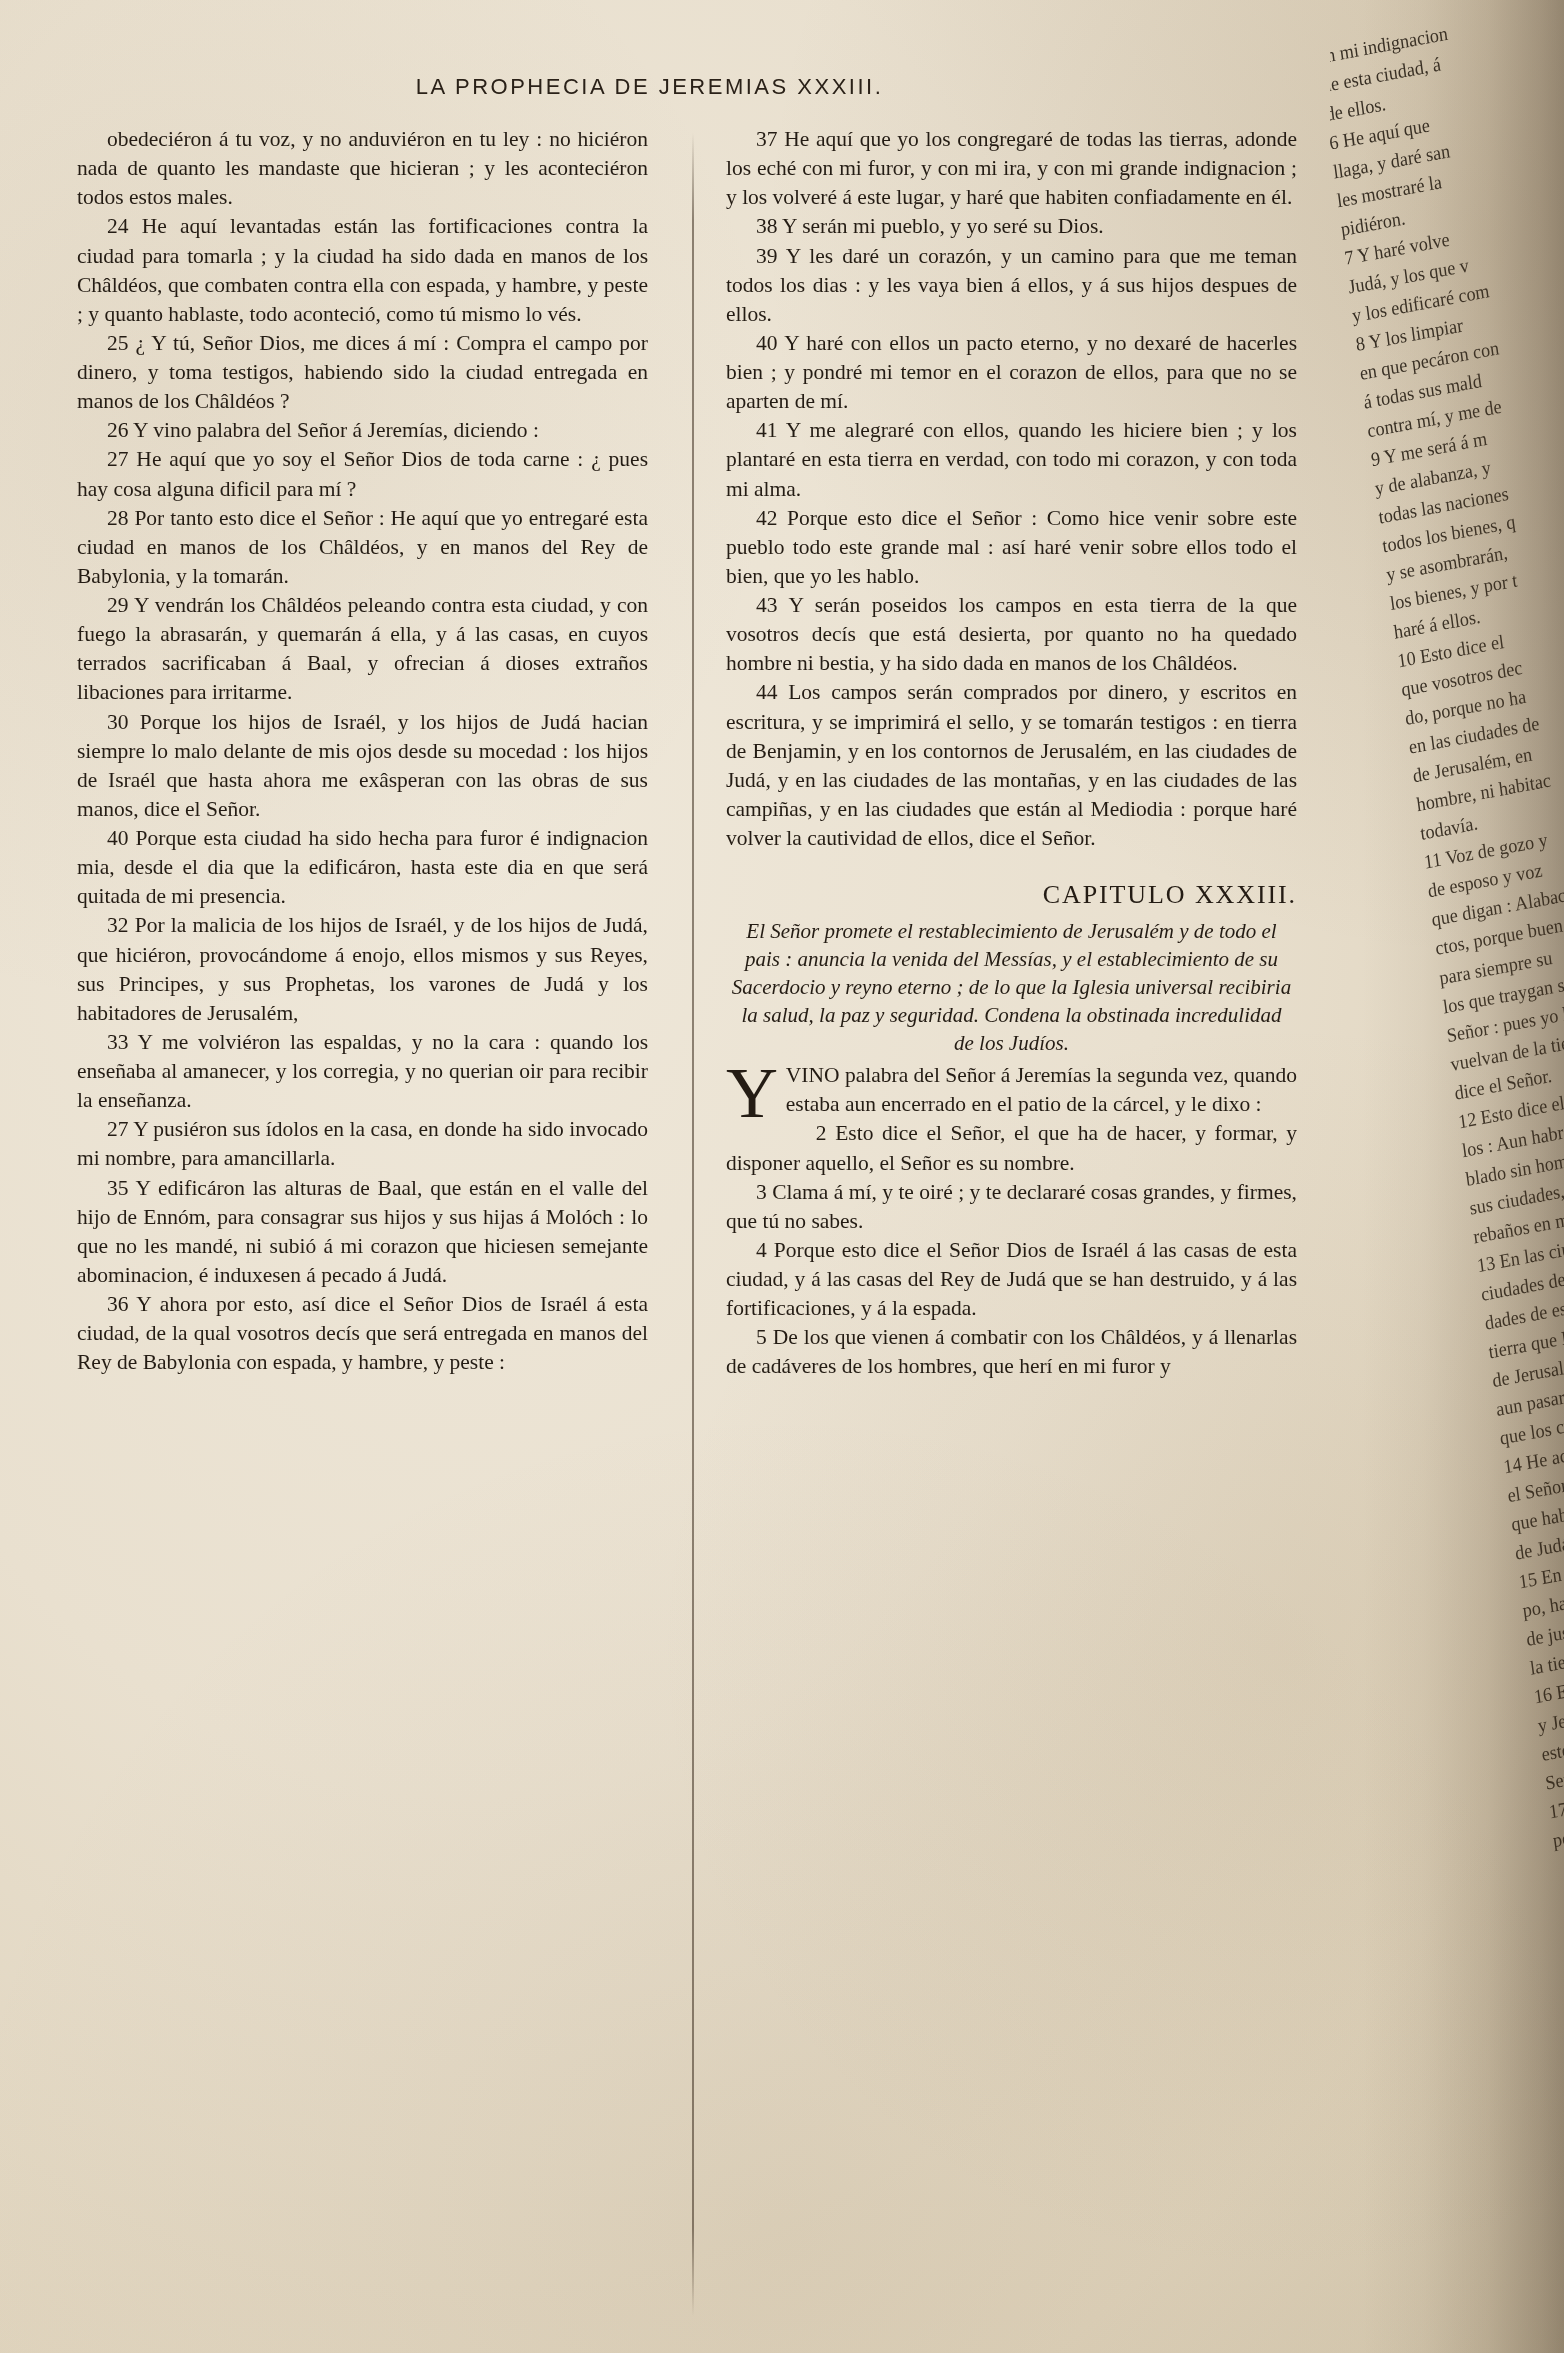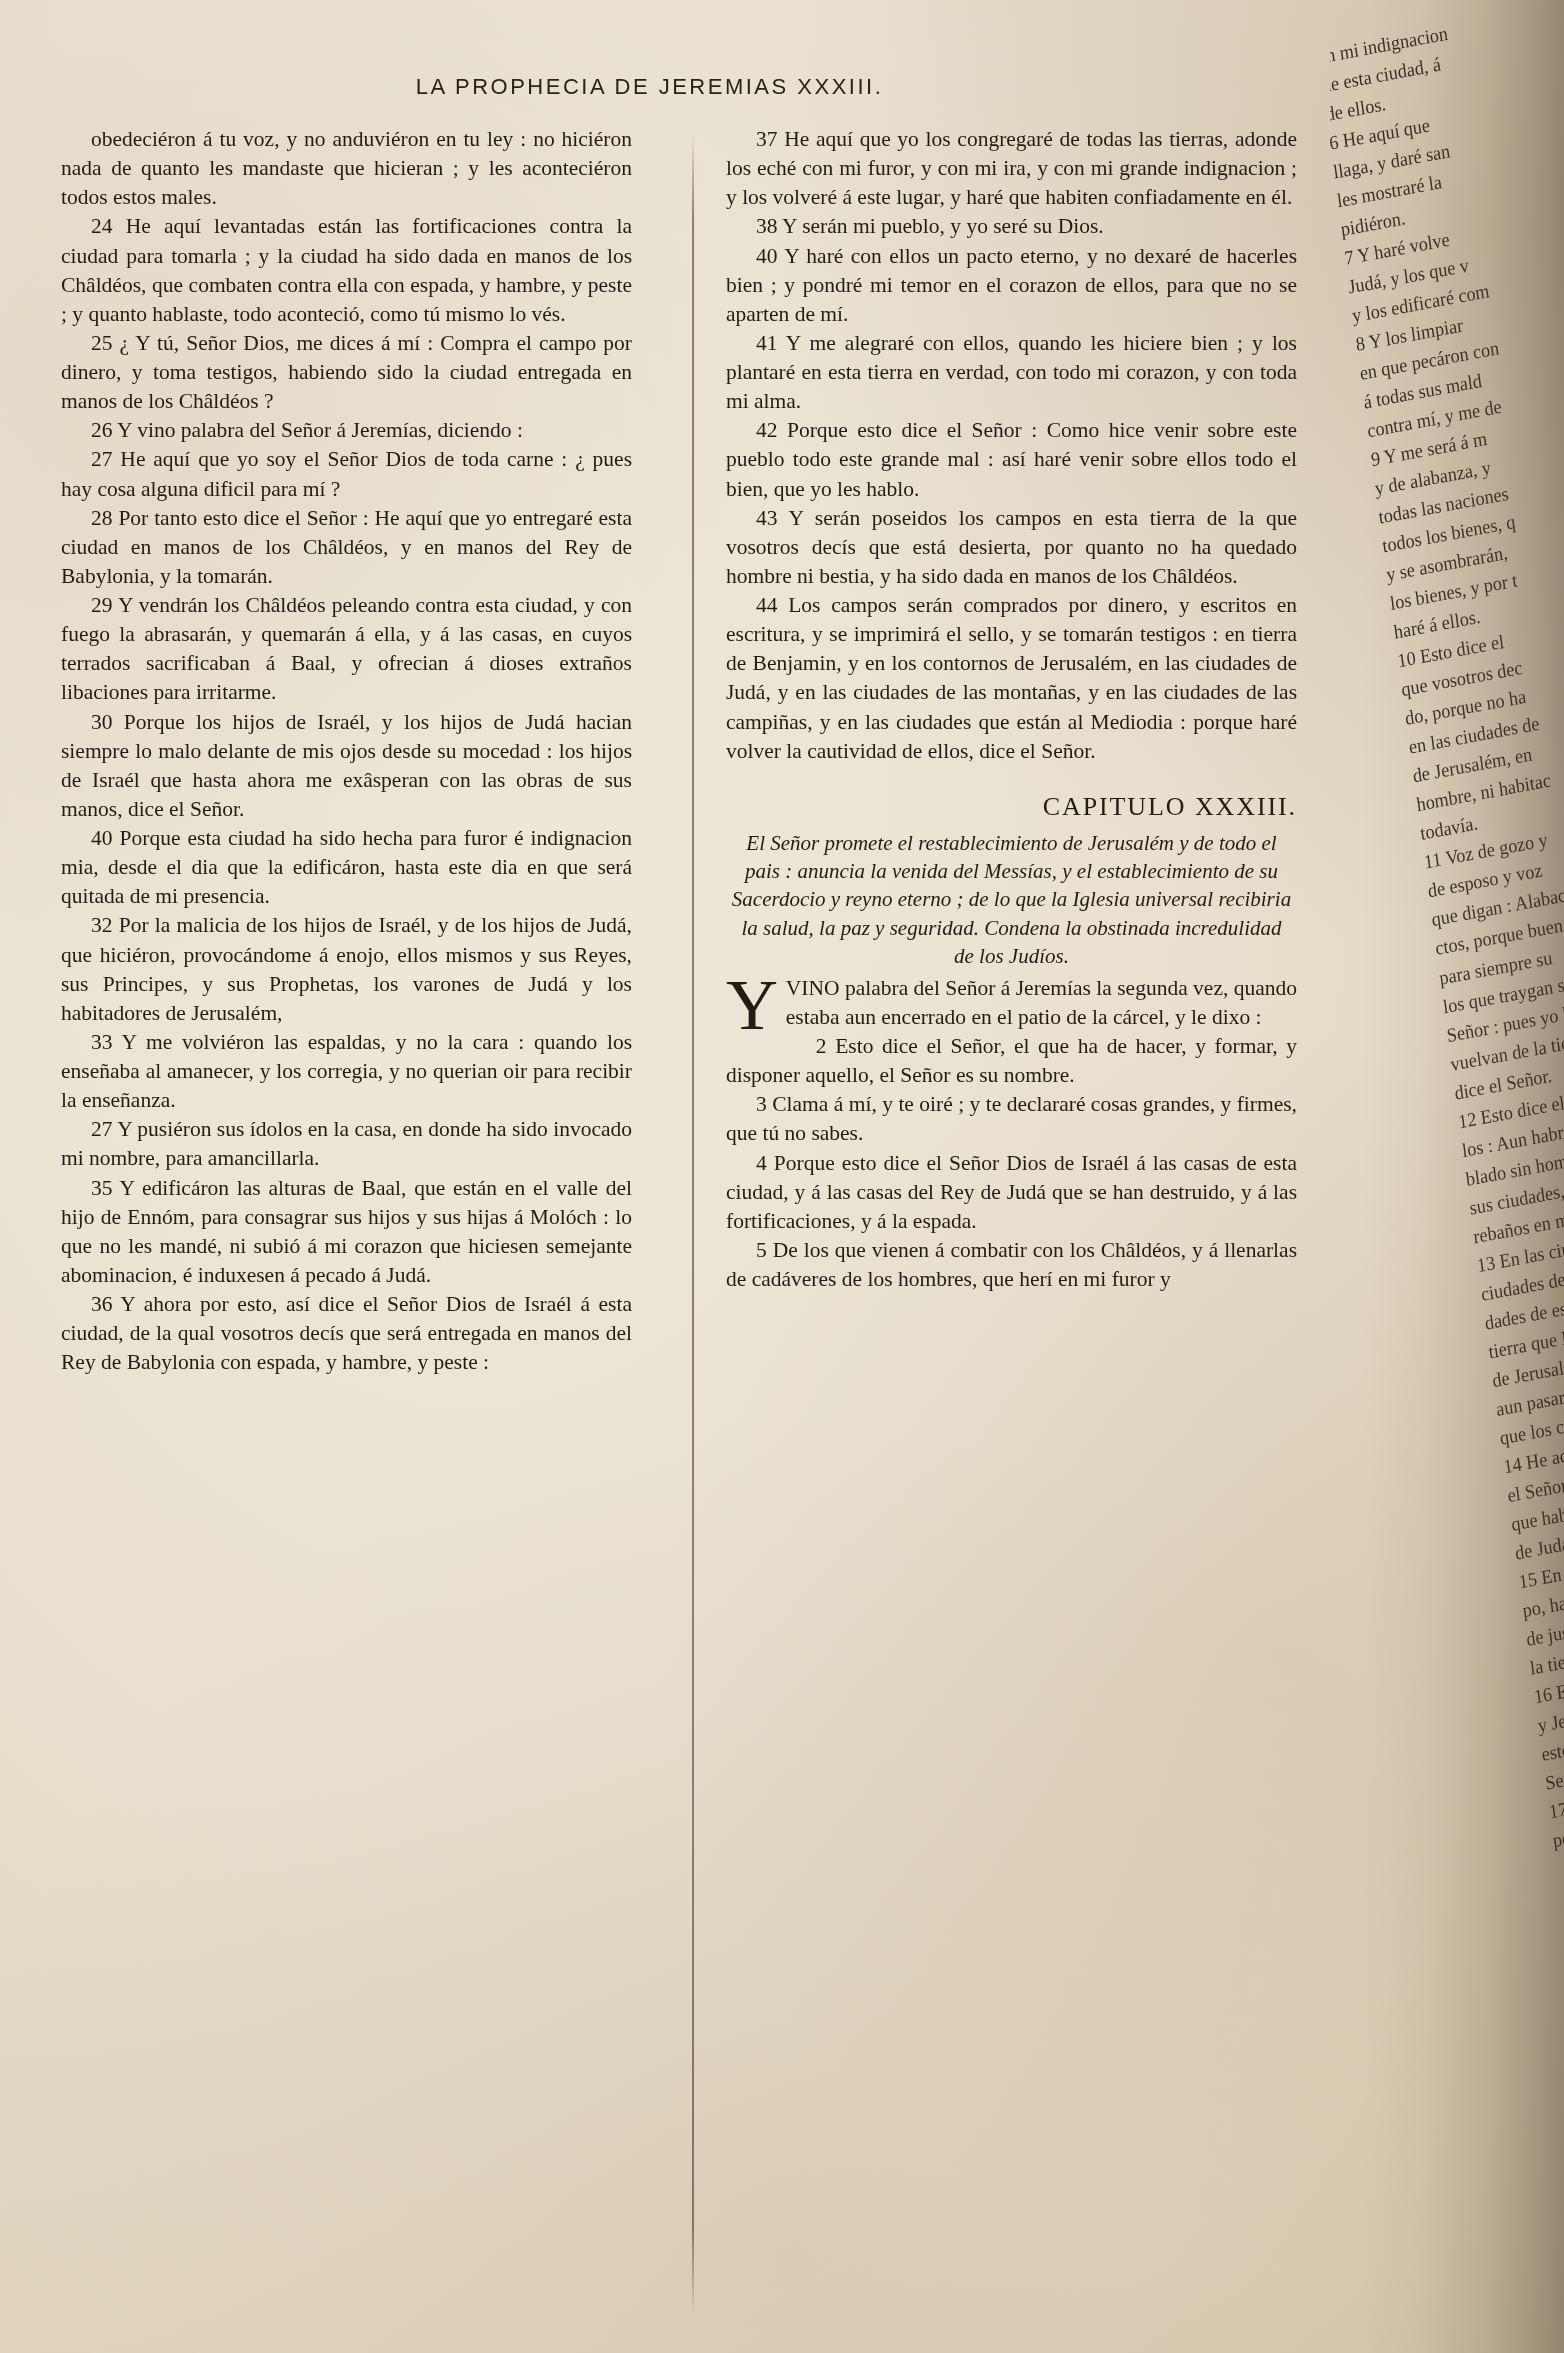--- a/index.html
+++ b/index.html
@@ -67,21 +67,21 @@
   .col {
     position: absolute;
     top: 0;
     width: 571px;
     height: 2191px;
     color: #241c14;
     font-size: 21.5px;
     line-height: 1.355;
     text-align: justify;
   }
-  .col-left { left: 0; }
+  .col-left { left: 16px; }
   .col-right { left: 665px; }
 
   .rule {
     position: absolute;
     top: 7.8px;
     left: 631px;
     width: 1.6px;
     height: 2183px;
     background: linear-gradient(to bottom, rgba(60,45,30,0.0) 0%, rgba(60,45,30,0.55) 4%, rgba(60,45,30,0.55) 96%, rgba(60,45,30,0.0) 100%);
   }
@@ -171,20 +171,21 @@
       <p class="v"><span class="vn">32</span> <span>Por la malicia de los hijos de Israél, y de los hijos de Judá, que hiciéron, provocándome á enojo, ellos mismos y sus Reyes, sus Principes, y sus Prophetas, los varones de Judá y los habitadores de Jerusalém,</span></p>
       <p class="v"><span class="vn">33</span> <span>Y me volviéron las espaldas, y no la cara : quando los enseñaba al amanecer, y los corregia, y no querian oir para recibir la enseñanza.</span></p>
       <p class="v"><span class="vn">27</span> <span>Y pusiéron sus ídolos en la casa, en donde ha sido invocado mi nombre, para amancillarla.</span></p>
       <p class="v"><span class="vn">35</span> <span>Y edificáron las alturas de Baal, que están en el valle del hijo de Ennóm, para consagrar sus hijos y sus hijas á Molóch : lo que no les mandé, ni subió á mi corazon que hiciesen semejante abominacion, é induxesen á pecado á Judá.</span></p>
       <p class="v"><span class="vn">36</span> <span>Y ahora por esto, así dice el Señor Dios de Israél á esta ciudad, de la qual vosotros decís que será entregada en manos del Rey de Babylonia con espada, y hambre, y peste :</span></p>
     </div>
 
     <div class="col col-right">
       <p class="v"><span class="vn">37</span> <span>He aquí que yo los congregaré de todas las tierras, adonde los eché con mi furor, y con mi ira, y con mi grande indignacion ; y los volveré á este lugar, y haré que habiten confiadamente en él.</span></p>
       <p class="v"><span class="vn">38</span> <span>Y serán mi pueblo, y yo seré su Dios.</span></p>
+      <p class="v"><span class="vn">39</span> <span>Y les daré un corazón, y un camino para que me teman todos los dias : y les vaya bien á ellos, y á sus hijos despues de ellos.</span></p>
       <p class="v"><span class="vn">40</span> <span>Y haré con ellos un pacto eterno, y no dexaré de hacerles bien ; y pondré mi temor en el corazon de ellos, para que no se aparten de mí.</span></p>
       <p class="v"><span class="vn">41</span> <span>Y me alegraré con ellos, quando les hiciere bien ; y los plantaré en esta tierra en verdad, con todo mi corazon, y con toda mi alma.</span></p>
       <p class="v"><span class="vn">42</span> <span>Porque esto dice el Señor : Como hice venir sobre este pueblo todo este grande mal : así haré venir sobre ellos todo el bien, que yo les hablo.</span></p>
       <p class="v"><span class="vn">43</span> <span>Y serán poseidos los campos en esta tierra de la que vosotros decís que está desierta, por quanto no ha quedado hombre ni bestia, y ha sido dada en manos de los Châldéos.</span></p>
       <p class="v"><span class="vn">44</span> <span>Los campos serán comprados por dinero, y escritos en escritura, y se imprimirá el sello, y se tomarán testigos : en tierra de Benjamin, y en los contornos de Jerusalém, en las ciudades de Judá, y en las ciudades de las montañas, y en las ciudades de las campiñas, y en las ciudades que están al Mediodia : porque haré volver la cautividad de ellos, dice el Señor.</span></p>
 
       <div class="chapter-head">CAPITULO XXXIII.</div>
       <div class="argument">El Señor promete el restablecimiento de Jerusalém y de todo el pais : anuncia la venida del Messías, y el establecimiento de su Sacerdocio y reyno eterno ; de lo que la Iglesia universal recibiria la salud, la paz y seguridad. Condena la obstinada incredulidad de los Judíos.</div>
 
       <p class="dropcap-para"><span class="dropcap">Y</span><span>VINO palabra del Señor á Jeremías la segunda vez, quando estaba aun encerrado en el patio de la cárcel, y le dixo :</span></p>

